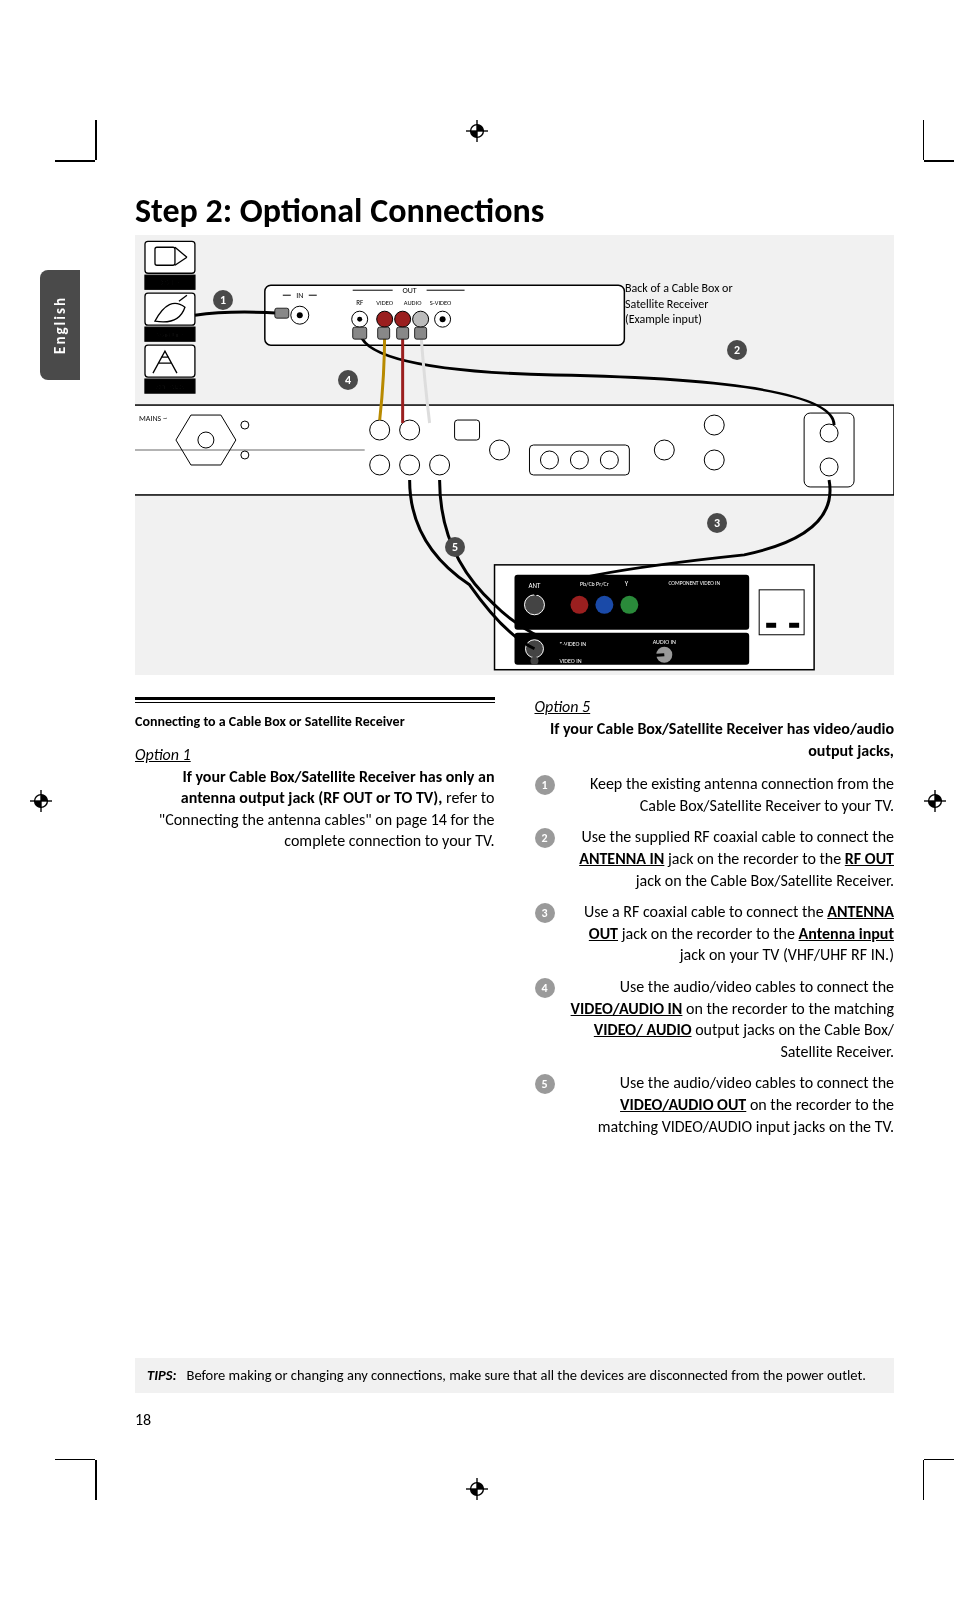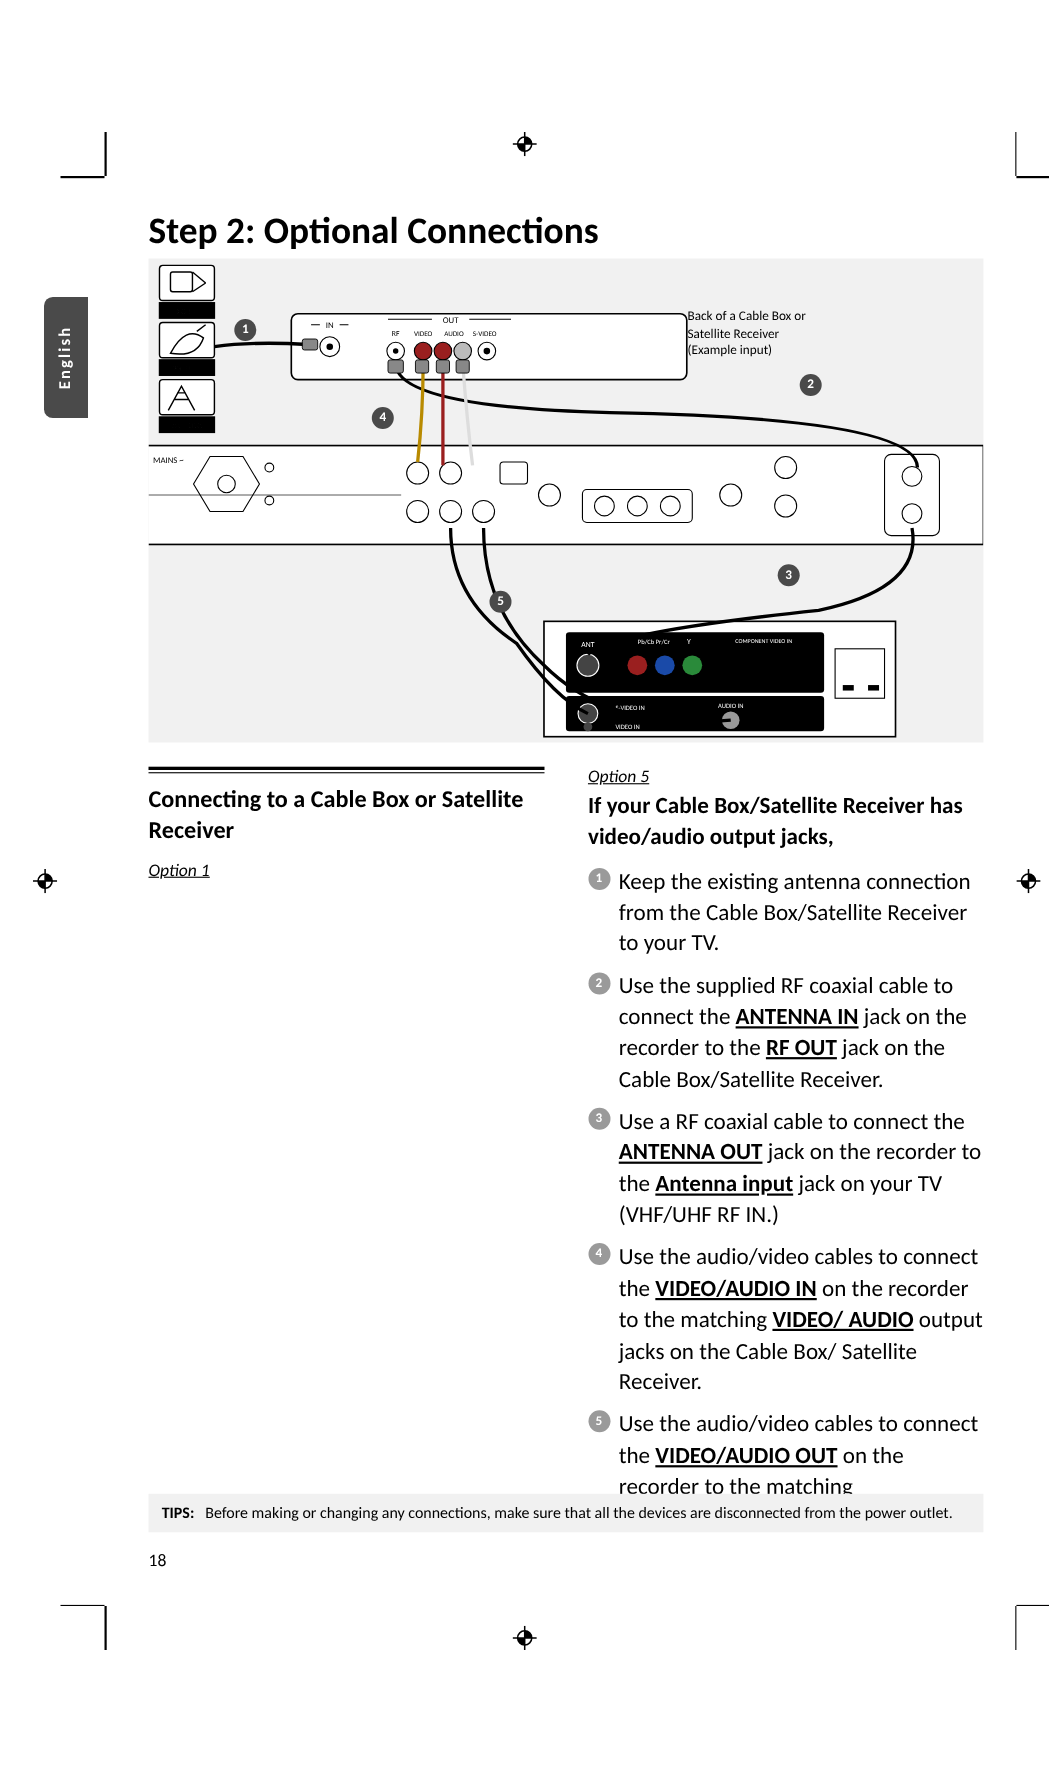--- a/index.html
+++ b/index.html
@@ -103,33 +103,33 @@
   .section-rule {
     border: none;
     border-top: 3px solid #000;
     margin-bottom: 2px;
   }
   .section-rule.thin {
     border-top: 1px solid #000;
     margin-bottom: 10px;
   }
   h2 {
-    font-size: 22px;
+    font-size: 14px;
     font-weight: bold;
     line-height: 1.25;
     margin-bottom: 14px;
   }
   .option-label {
     font-style: italic;
     text-decoration: underline;
     font-size: 16px;
     margin-bottom: 2px;
   }
   .bold { font-weight: bold; }
-  p, .step-text { font-size: 21px; line-height: 1.35; }
+  p, .step-text { font-size: 16px; line-height: 1.35; text-align: right; }
   .step {
     display: flex;
     gap: 8px;
     margin-bottom: 10px;
   }
   .step-num {
     width: 20px; height: 20px; min-width:20px;
     border-radius: 50%;
     background: #9a9a9a;
     color: #fff;
@@ -145,21 +145,21 @@
     left: 135px;
     right: 60px;
     top: 1358px;
     background: #f1f1f1;
     padding: 8px 12px;
     display: flex;
     gap: 10px;
     font-size: 14.5px;
     line-height: 1.3;
   }
-  .tips-label { font-weight: bold; white-space: nowrap; }
+  .tips-label { font-weight: bold; font-style: italic; white-space: nowrap; }
   
   .page-num {
     position: absolute;
     left: 135px;
     top: 1410px;
     font-size: 16px;
   }
 </style>
 </head>
 <body>
@@ -357,20 +357,24 @@
       <div class="callout" style="left:572px;top:278px">3</div>
       <div class="callout" style="left:310px;top:302px">5</div>
     </div>
 
     <div class="cols">
       <div class="col">
         <hr class="section-rule">
         <hr class="section-rule thin">
         <h2>Connecting to a Cable Box or Satellite Receiver</h2>
         <div class="option-label">Option 1</div>
+        <p>
+          <span class="bold">If your Cable Box/Satellite Receiver has only an antenna output jack (RF OUT or TO TV),</span>
+          <span>refer to "Connecting the antenna cables" on page 14 for the complete connection to your TV.</span>
+        </p>
       </div>
 
       <div class="col">
         <div class="option-label">Option 5</div>
         <p class="bold" style="margin-bottom:12px">If your Cable Box/Satellite Receiver has video/audio output jacks,</p>
 
         <div class="step">
           <div class="step-num">1</div>
           <div class="step-text">Keep the existing antenna connection from the Cable Box/Satellite Receiver to your TV.</div>
         </div>

